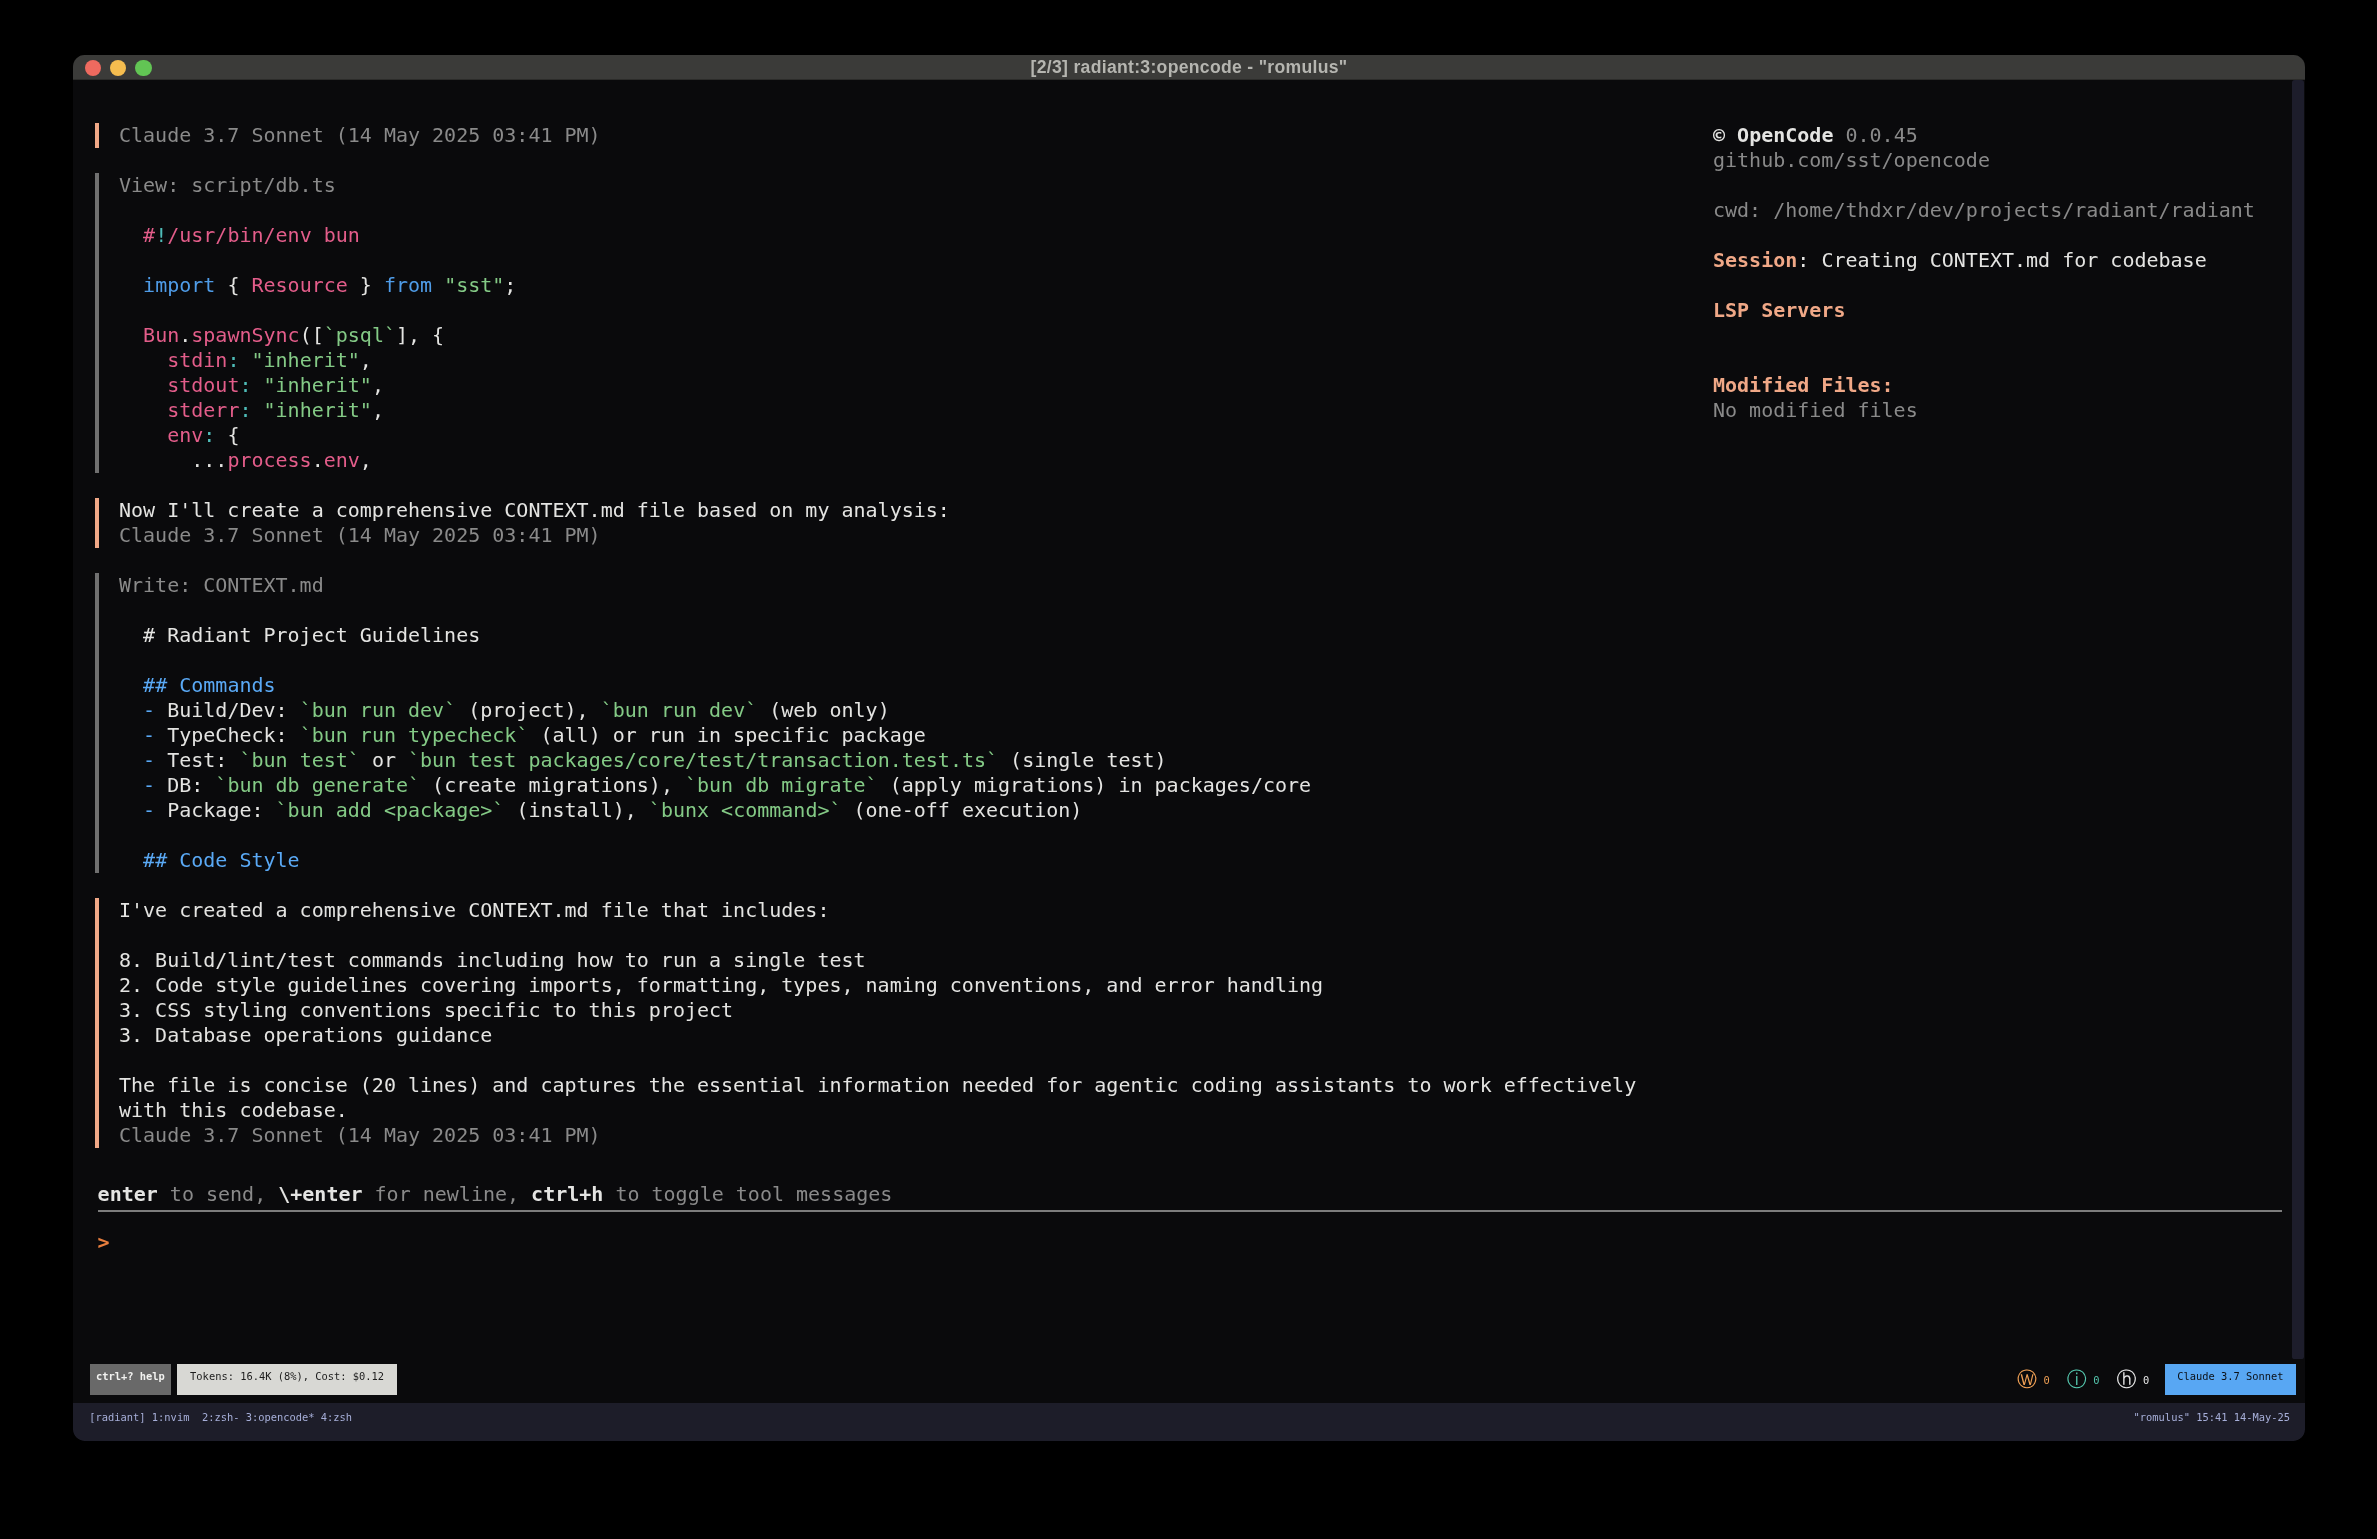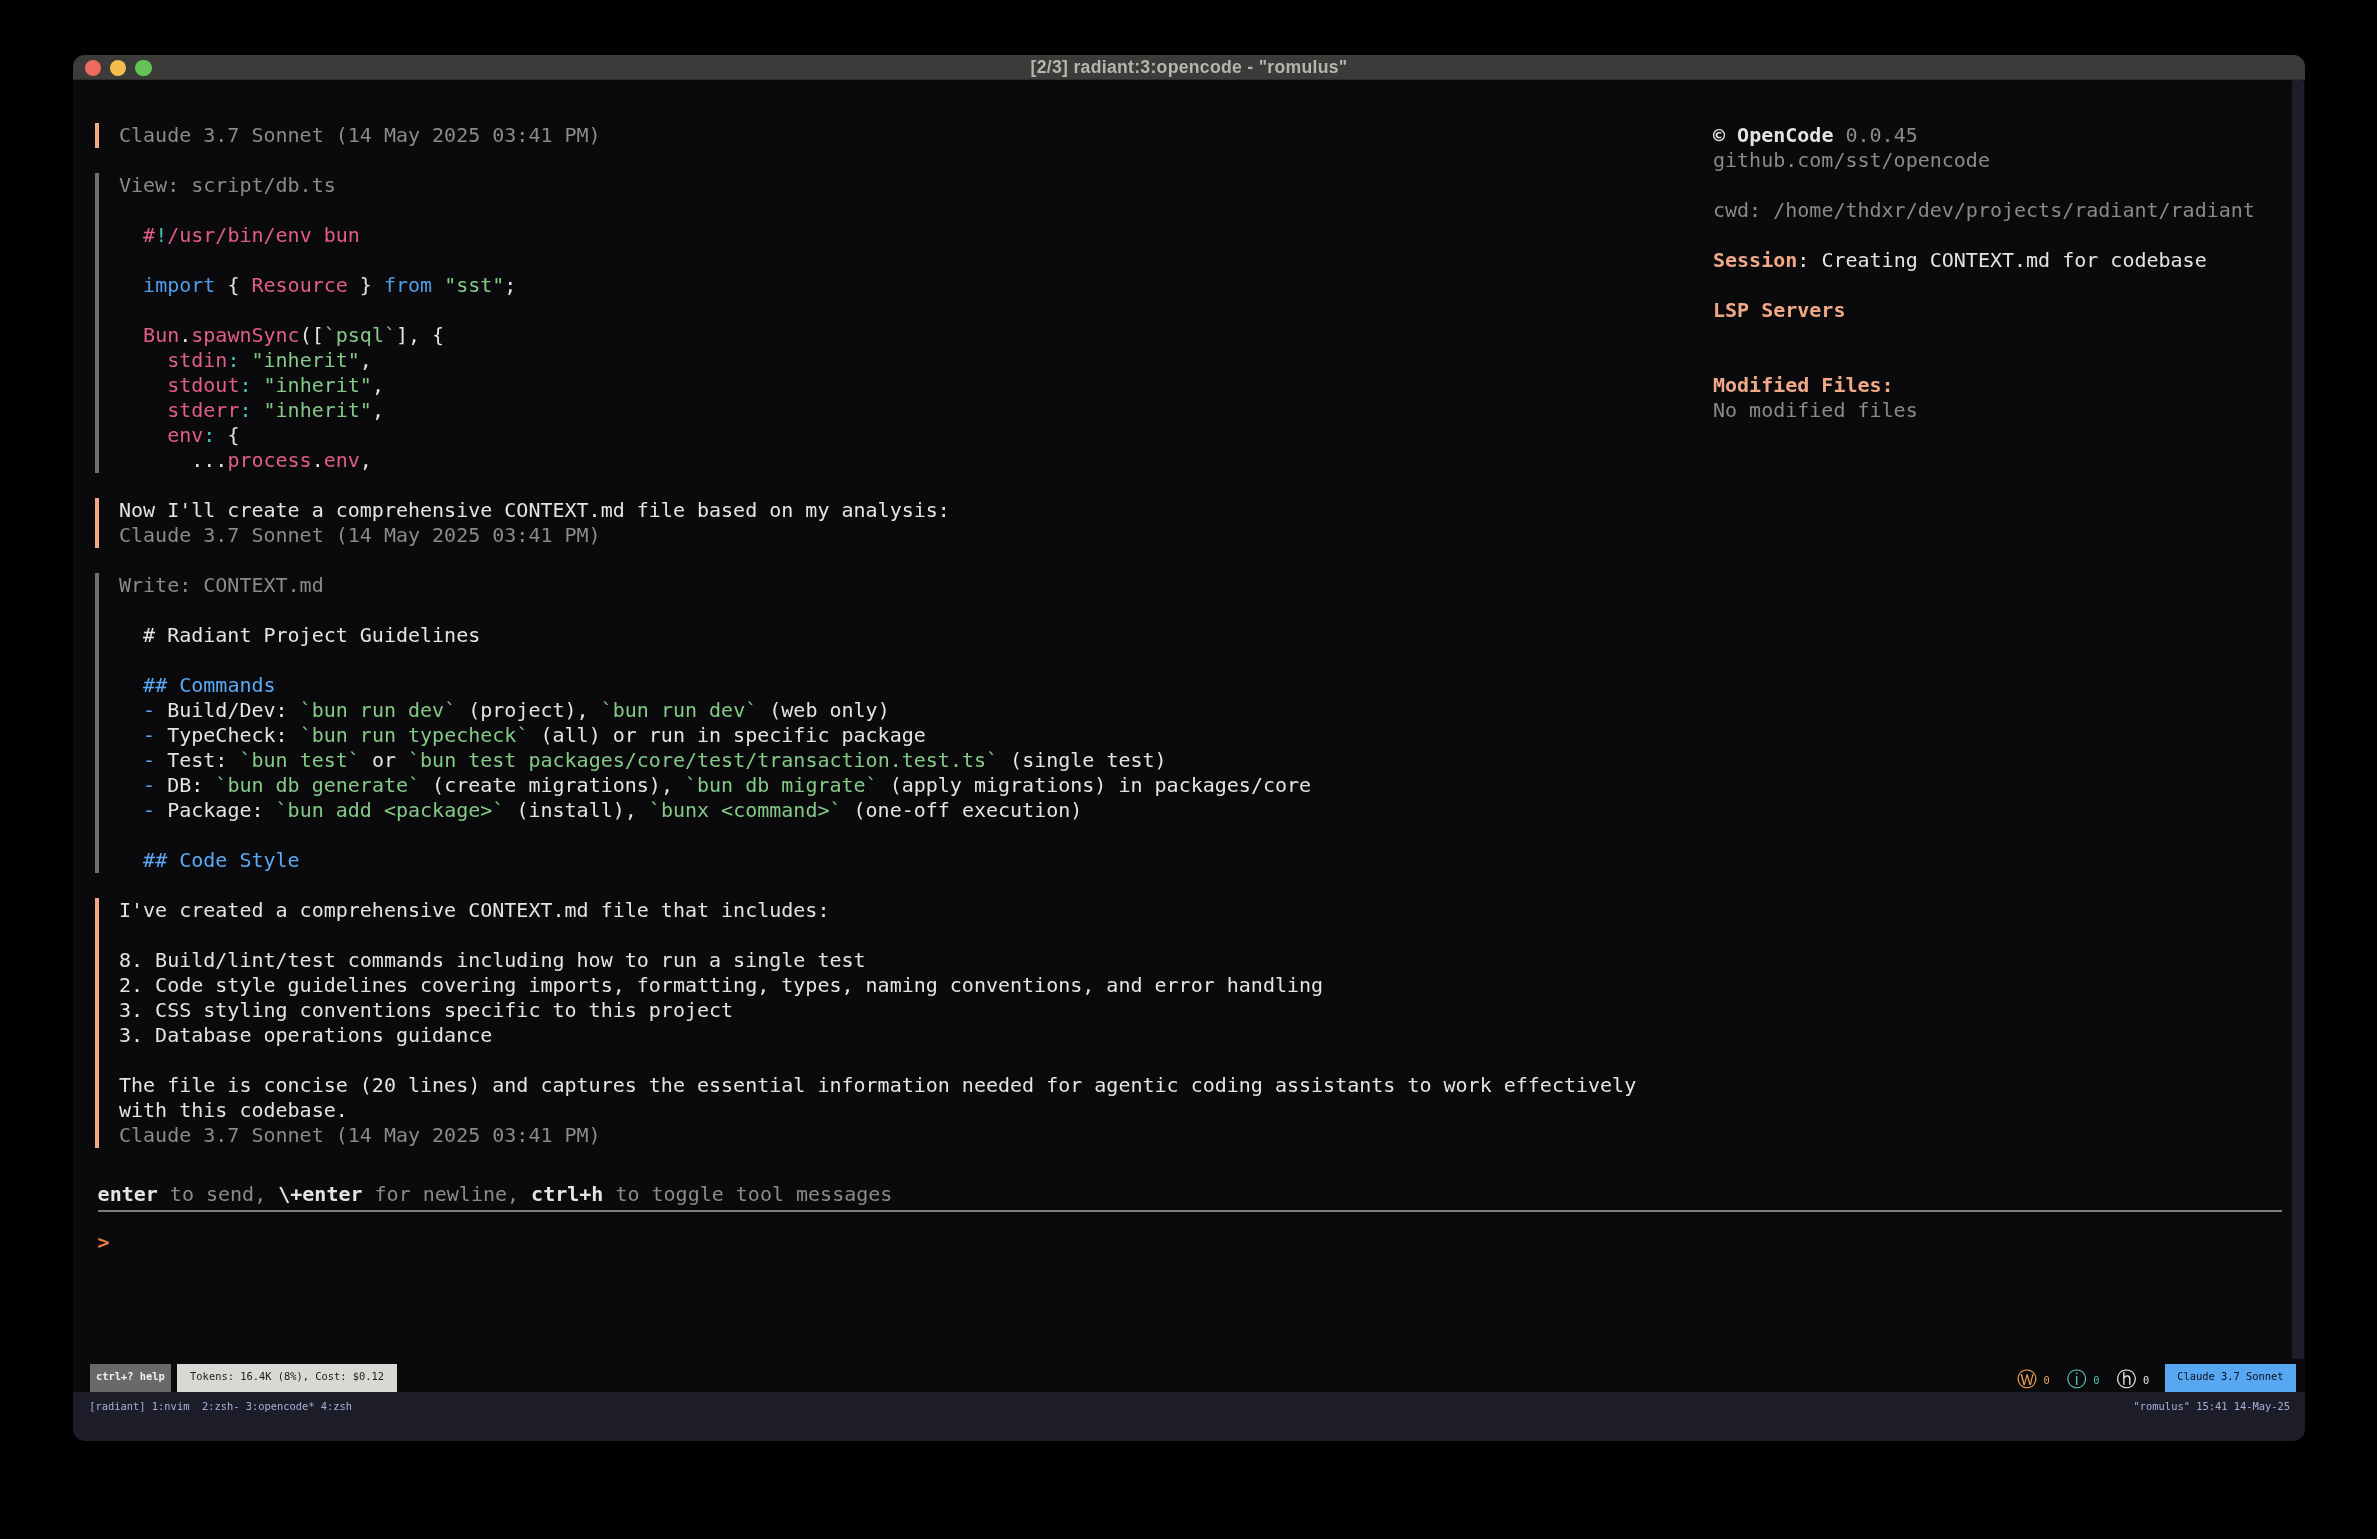--- a/index.html
+++ b/index.html
@@ -73,21 +73,21 @@
   .chip-tokens { background:var(--chip-tokens-bg); color:var(--chip-tokens-fg); padding:0 13px; margin-left:6.5px; }
   .counters { margin-left:auto; display:flex; gap:17px; align-items:center; }
   .counter { display:flex; gap:6.5px; align-items:center; white-space:pre; }
   .counter .icon { font-family:"DejaVu Sans", sans-serif; font-size:20px; }
   .counter.c-orange { color:var(--counter-orange); }
   .counter.c-teal { color:var(--counter-teal); }
   .counter.c-white { color:var(--counter-white); }
   .chip-model { background:var(--model-chip-bg); color:var(--model-chip-fg); padding:0 12.4px; margin-left:15.7px; }
 
   .tmuxbar {
-    position:absolute; left:0; right:0; bottom:0; height:49px;
+    position:absolute; left:0; right:0; bottom:0; height:38px;
     background:var(--tmux-bg); color:var(--tmux-fg);
     display:flex; justify-content:space-between; align-items:flex-start;
     padding:2px 15px 0 16.3px; white-space:pre; line-height:25px;
     border-radius:0 0 11.7px 11.7px;
   }
 </style>
 </head>
 <body>
 
 <div class="window">

